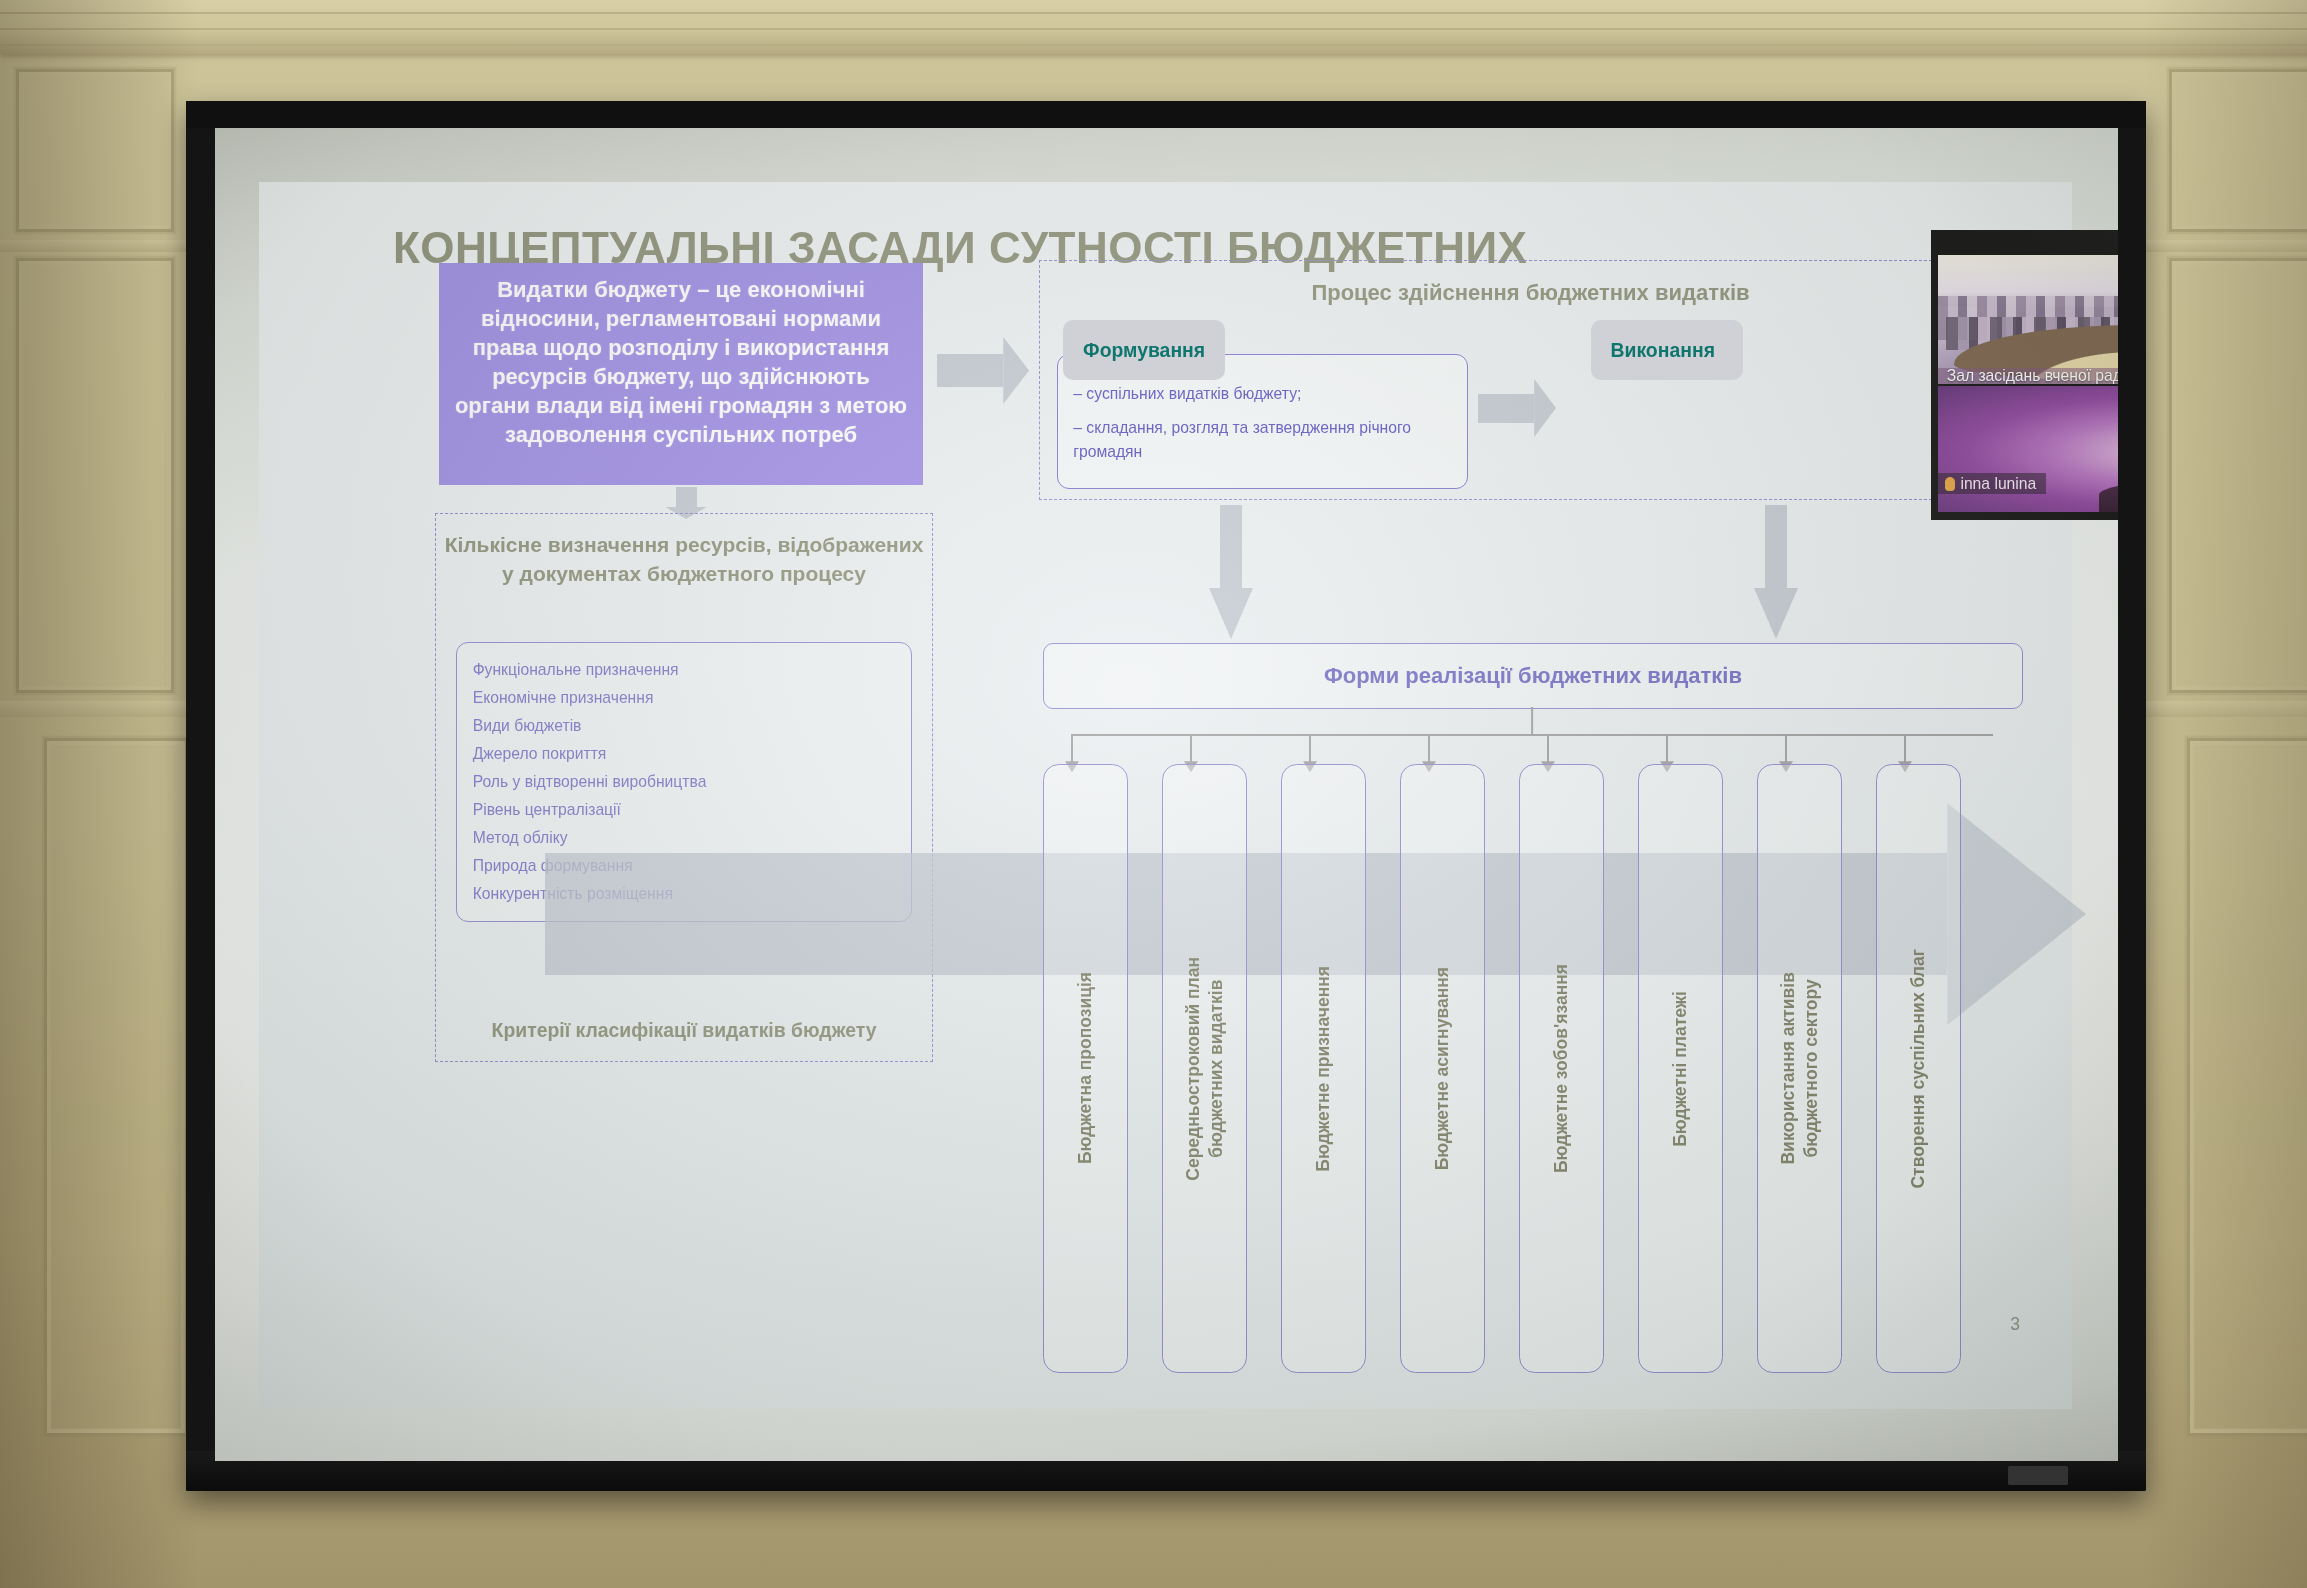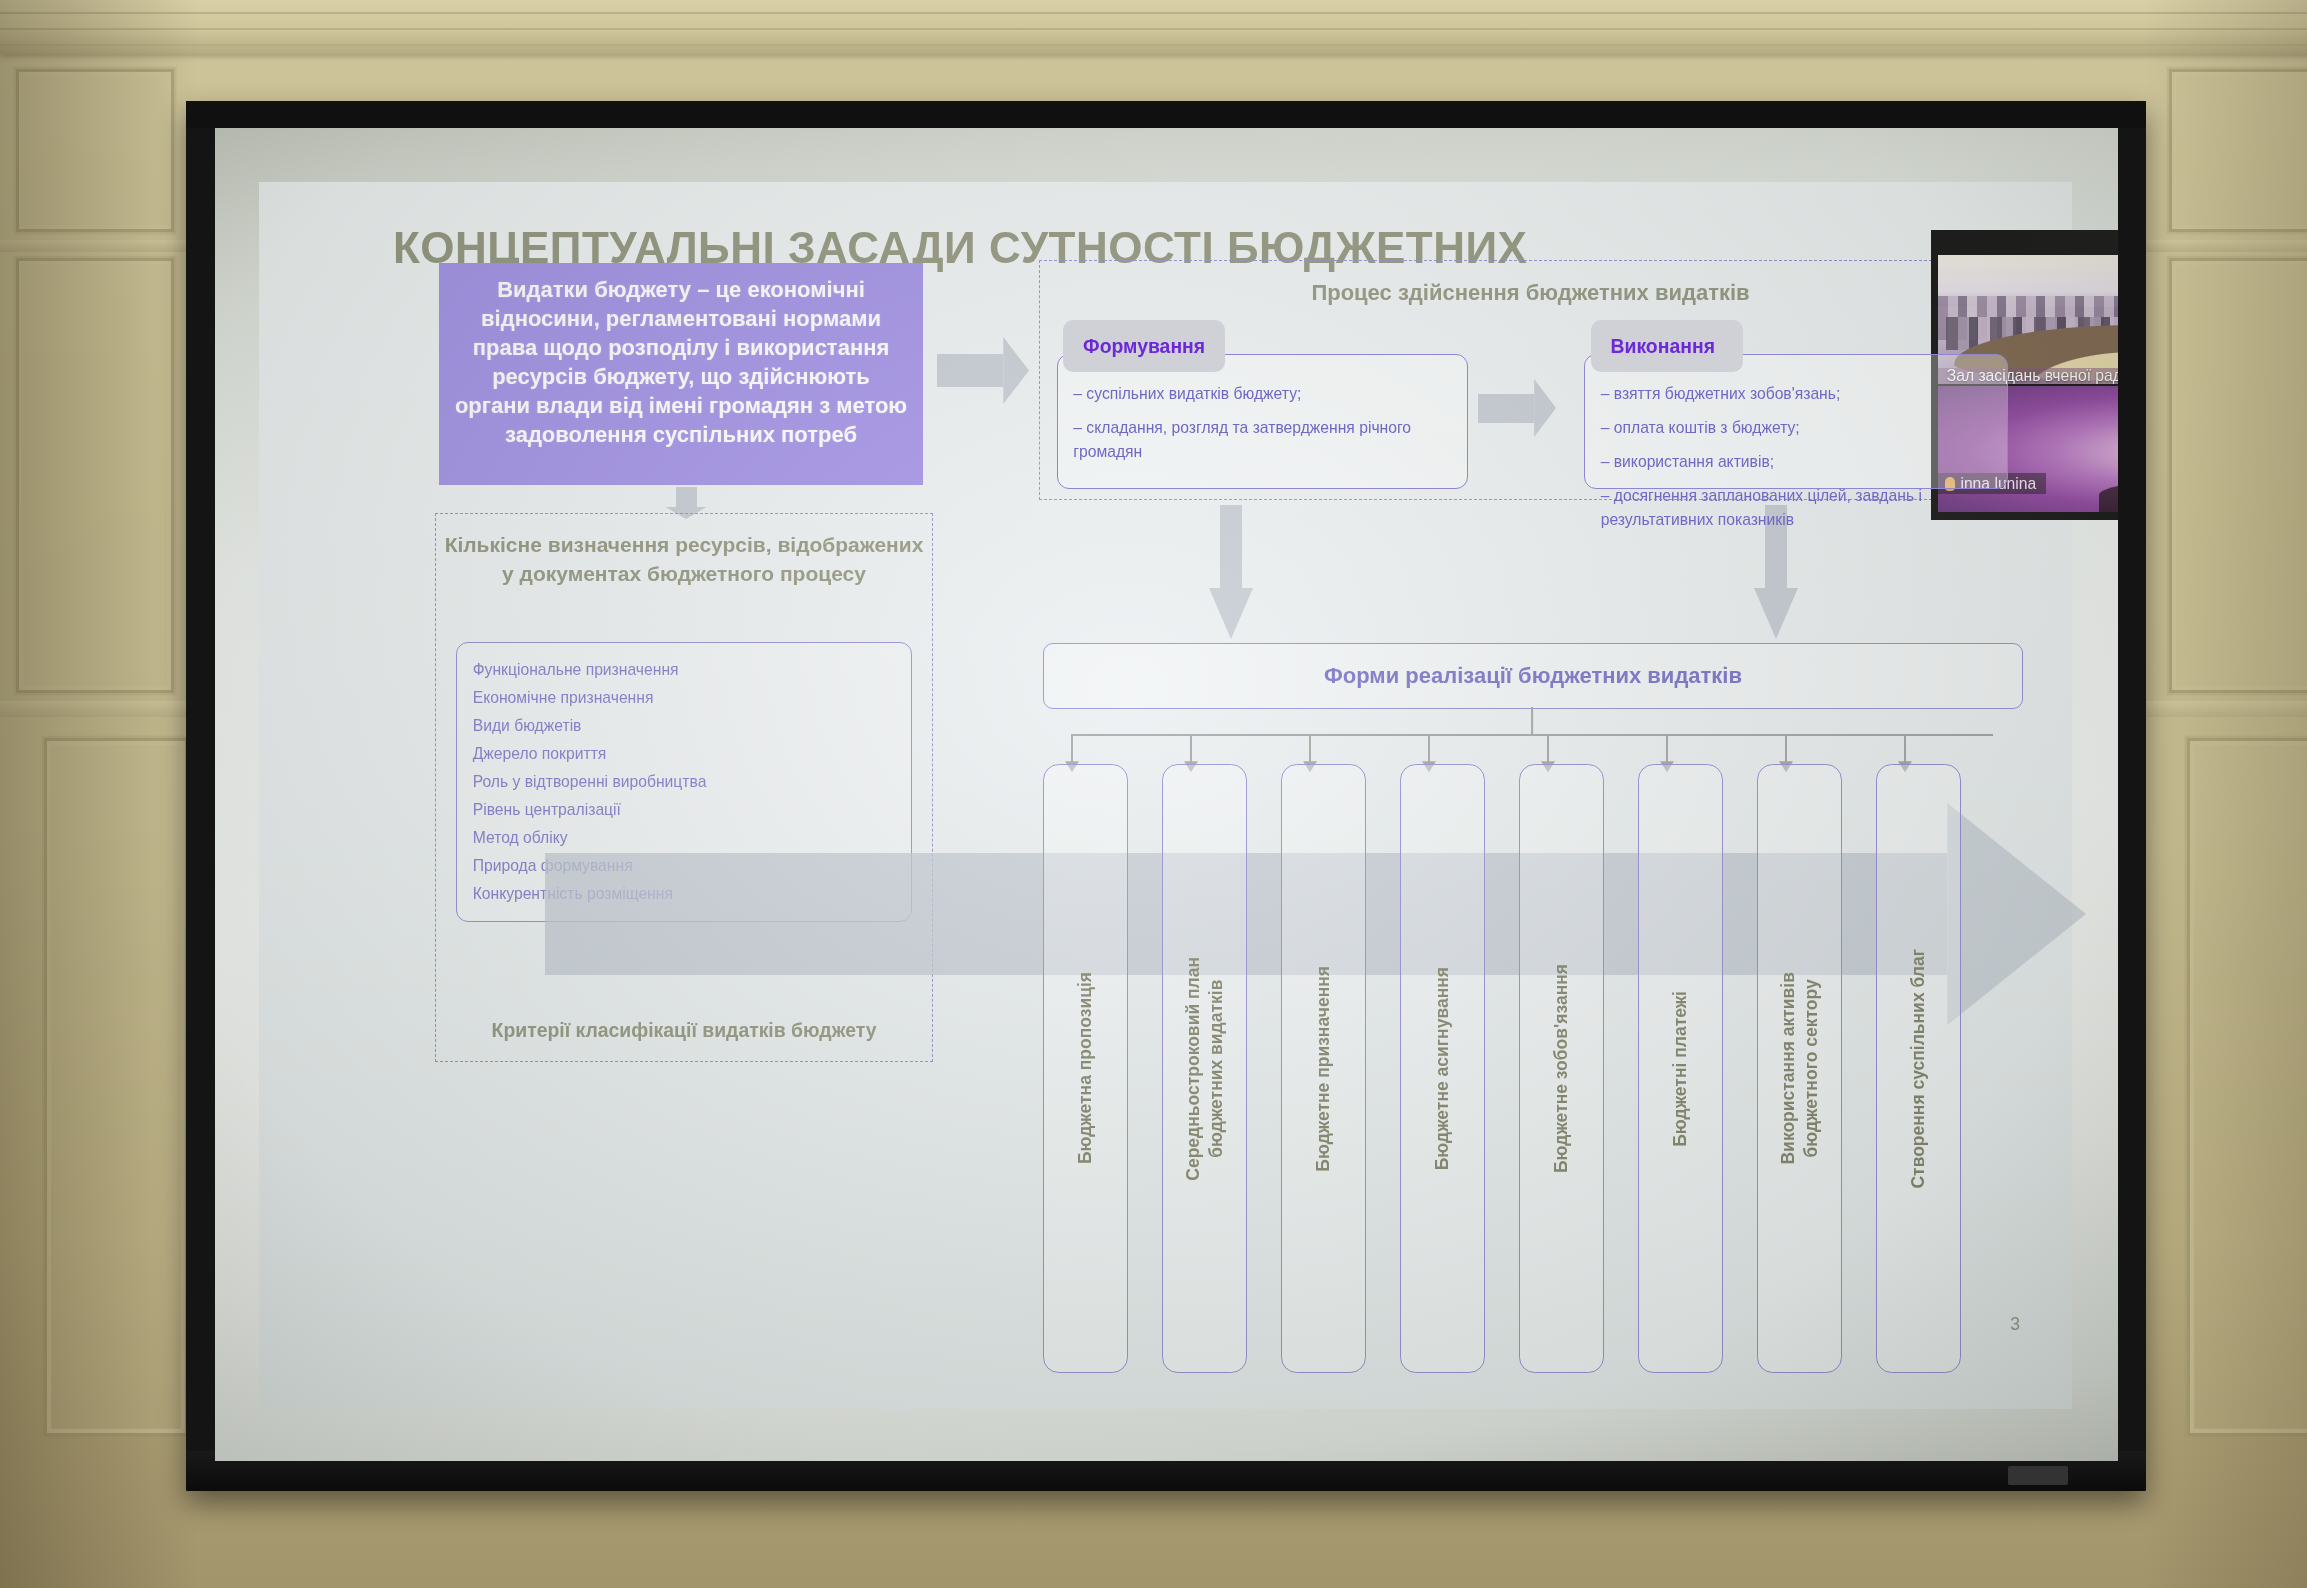--- a/index.html
+++ b/index.html
@@ -74,24 +74,24 @@
         background:#c3c8d1;clip-path:polygon(0 0,100% 0,50% 100%);}
 
   
   .dashed{position:absolute;border:1.8px dashed #8f86cf;box-sizing:border-box;}
 
   #process-box{left:780px;top:78px;width:983px;height:240px;}
   #process-head{position:absolute;left:0;right:0;top:18.5px;text-align:center;
         font-size:22px;font-weight:700;color:#8c8f76;}
 
   .stage{position:absolute;box-sizing:border-box;}
-  .stage-tab{position:absolute;left:6.5px;top:0;min-width:152px;height:52px;
+  .stage-tab{position:absolute;left:6.5px;top:0;min-width:152px;height:60px;
         background:#cfd1d6;border-radius:10px;display:flex;align-items:center;
         padding:0 20px;box-sizing:border-box;
-        font-size:19.4px;font-weight:700;color:#6d28d9;z-index:3;}
+        font-size:19.4px;font-weight:700;color:#0f766e;z-index:3;}
   .stage-body{position:absolute;left:0;right:0;top:34px;bottom:0;
         border:1.4px solid #8f86cf;border-radius:12px;background:rgba(255,255,255,.30);
         padding:27px 13px 8.3px 15.7px;box-sizing:border-box;
         font-size:15.7px;line-height:24px;color:#6f68c4;z-index:2;}
   .stage-body div{margin-bottom:10px;}
 
   
   #criteria-box{left:176px;top:331px;width:498px;height:549px;}
   #criteria-head{position:absolute;left:0;right:0;top:15.7px;text-align:center;
         font-size:21px;font-weight:700;line-height:29.5px;color:#8c8f76;}
@@ -219,26 +219,20 @@
             </div>
           </div>
 
           <div class="arrow-right" style="left:438px;top:118px;width:78px;height:58px">
             <div class="tail"></div>
               <div class="head"></div>
           </div>
 
           <div class="stage" style="left:544px;top:59px;width:424px;height:169px">
             <div class="stage-tab">Виконання</div>
-            <div class="stage-body">
-              <div>– взяття бюджетних зобов'язань;</div>
-              <div>– оплата коштів з бюджету;</div>
-              <div>– використання активів;</div>
-              <div>– досягнення запланованих цілей, завдань і результативних показників</div>
-            </div>
           </div>
         </div>
 
         <div class="arrow-down" style="left:950px;top:323px;width:44px;height:134px">
             <div class="tail"></div>
             <div class="head"></div>
           </div>
         <div class="arrow-down" style="left:1495px;top:323px;width:44px;height:134px">
             <div class="tail"></div>
             <div class="head"></div>

